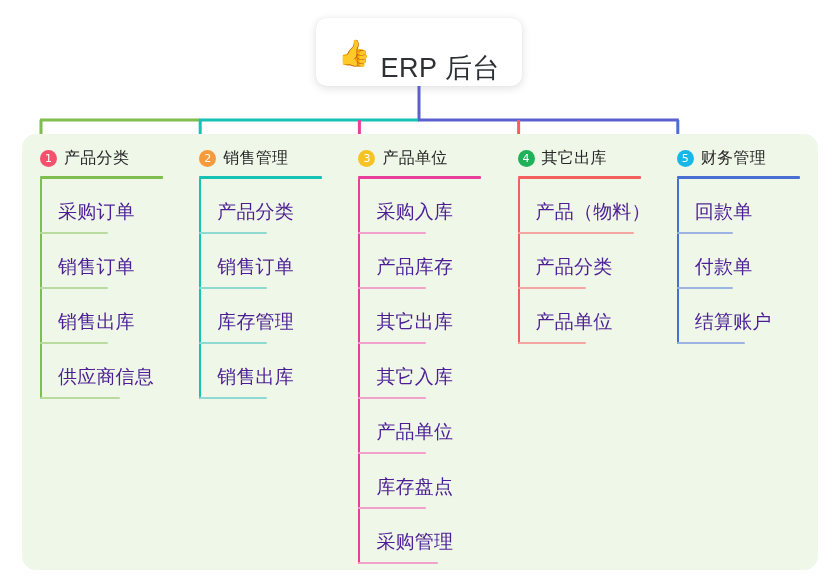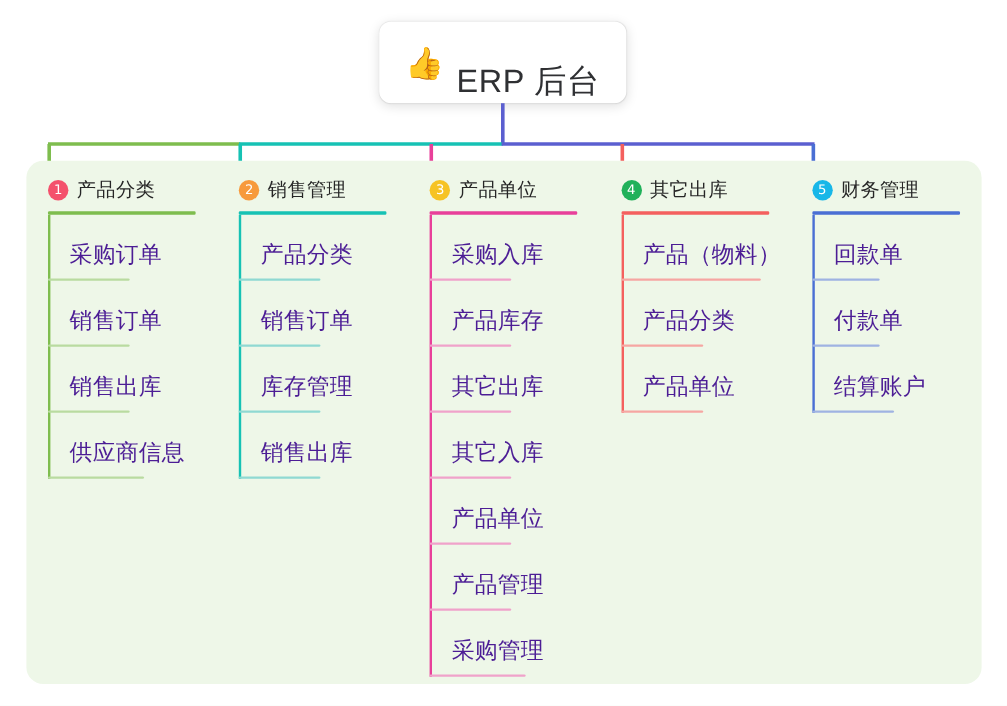--- a/index.html
+++ b/index.html
@@ -249,21 +249,21 @@
         </div>
         <div class="leaf">
           <span class="leaf-label">其它入库</span>
           <div class="leaf-rule" style="background: rgb(240, 162, 202); width: 68px;"></div>
         </div>
         <div class="leaf">
           <span class="leaf-label">产品单位</span>
           <div class="leaf-rule" style="background: rgb(240, 162, 202); width: 68px;"></div>
         </div>
         <div class="leaf">
-          <span class="leaf-label">产品管理</span>
+          <span class="leaf-label">库存盘点</span>
           <div class="leaf-rule" style="background: rgb(240, 162, 202); width: 68px;"></div>
         </div>
         <div class="leaf">
           <span class="leaf-label">采购管理</span>
           <div class="leaf-rule" style="background: rgb(240, 162, 202); width: 80px;"></div>
         </div>
       </div>
     </div>
     <div class="column">
       <div class="col-head">

